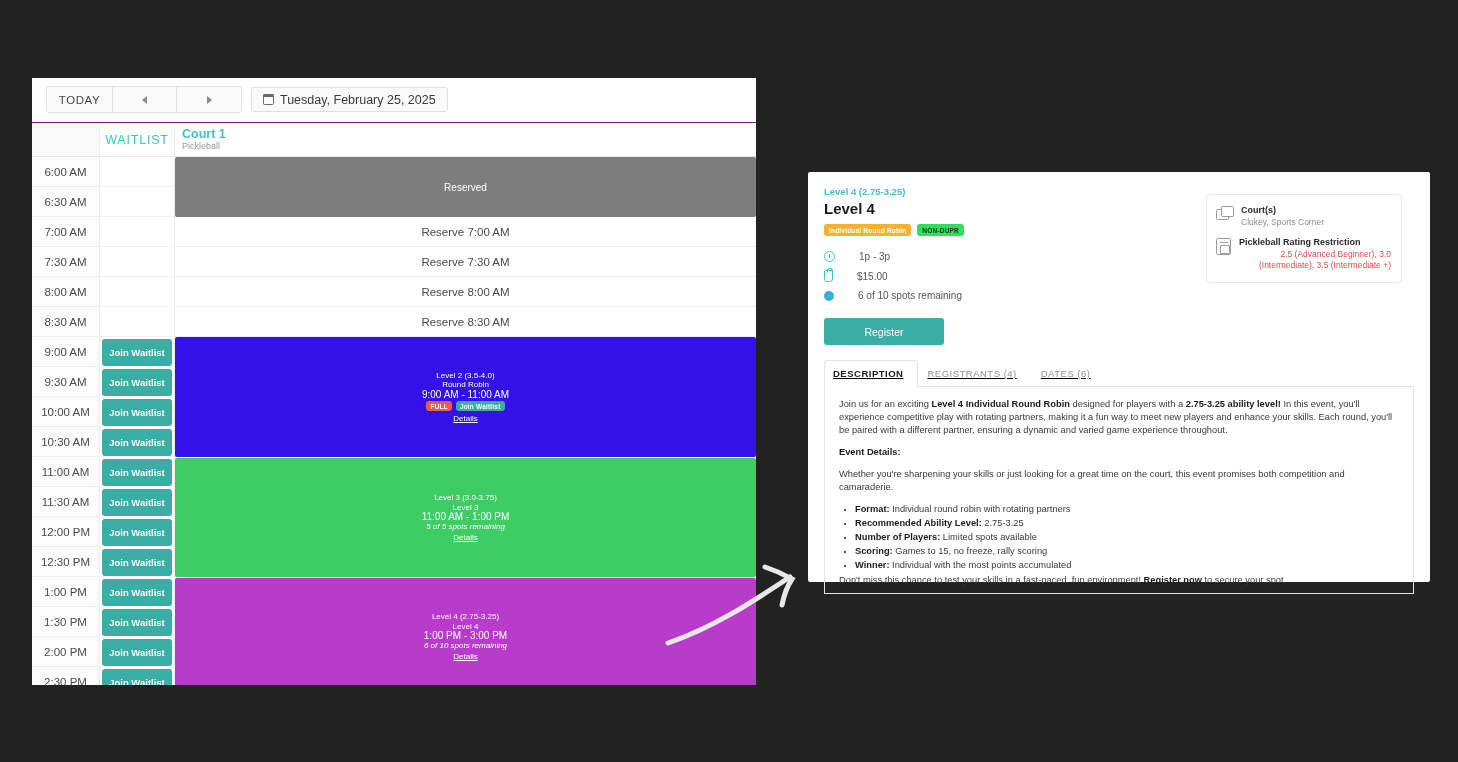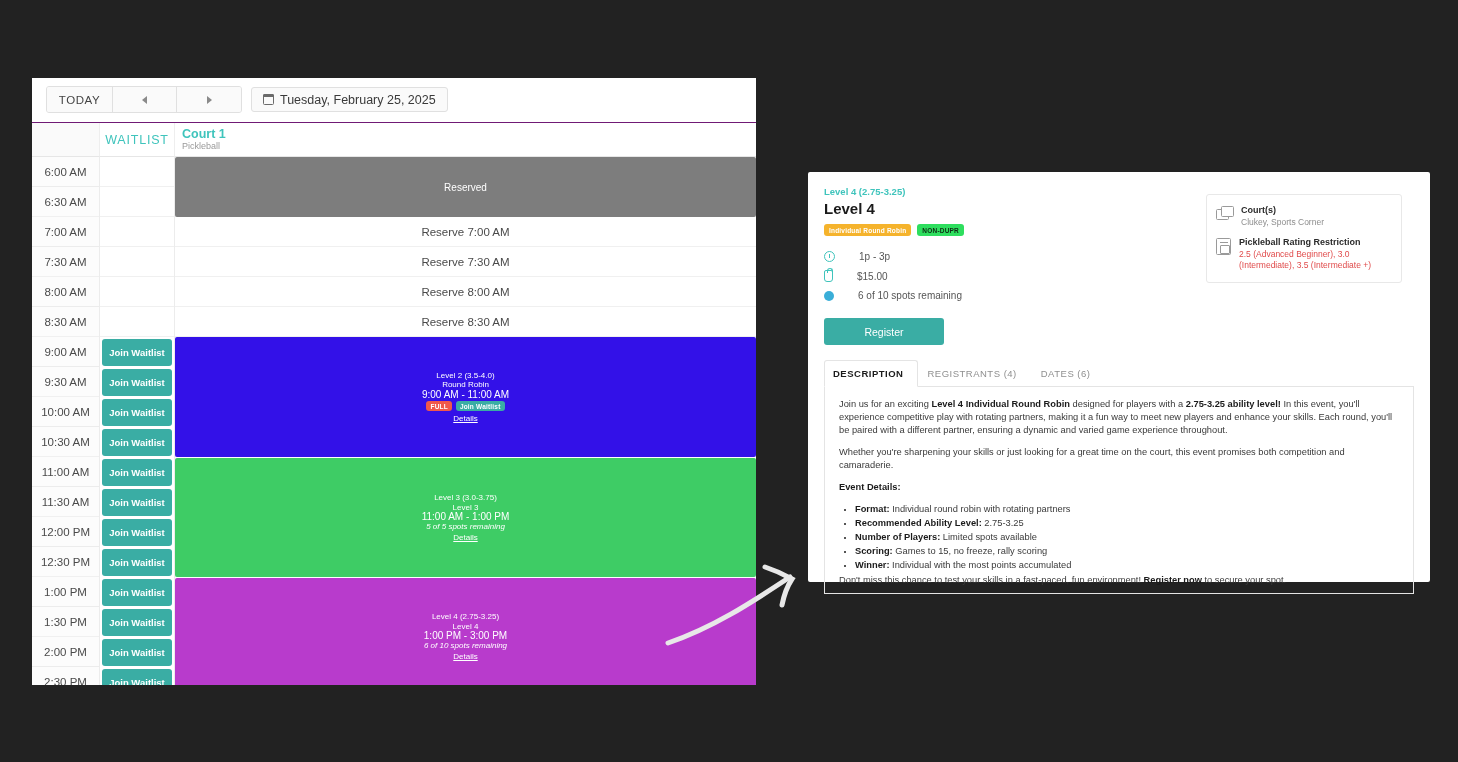--- a/index.html
+++ b/index.html
@@ -111,34 +111,34 @@
 
   .d-infobox {
     position: absolute; right: 12px; top: 8px; width: 196px;
     border: 1px solid #e8e8e8; border-radius: 3px; padding: 10px 10px 11px 9px;
     display: flex; flex-direction: column; gap: 9px; background: #fff;
   }
   .info-row { display: flex; gap: 8px; }
   .info-txt { display: flex; flex-direction: column; gap: 2px; }
   .info-title { font-size: 9px; font-weight: 700; color: #2b2b2b; }
   .info-sub { font-size: 8.5px; color: #8d8d8d; line-height: 11px; }
-  .info-sub.red { color: #e04b4b; }
+  .info-sub.red { color: #e04b4b; text-align: right; }
   .ic-courts { width: 17px; height: 15px; position: relative; flex:0 0 17px; margin-top:1px; }
   .ic-courts::before { content:""; position:absolute; left:0; top:3px; width:11px; height:9px; border:1.3px solid #9a9a9a; border-radius:1.5px; }
   .ic-courts::after { content:""; position:absolute; left:5px; top:0px; width:11px; height:9px; border:1.3px solid #9a9a9a; border-radius:1.5px; background:#fff; }
   .ic-doc { width: 15px; height: 17px; border: 1.3px solid #9a9a9a; border-radius: 1.5px; position: relative; flex:0 0 15px; margin-top:1px; }
   .ic-doc::before { content:""; position:absolute; left:3px; top:6px; width:8px; height:7px; border:1.2px solid #9a9a9a; border-radius:1px; }
   .ic-doc::after { content:""; position:absolute; left:3px; top:2.5px; width:8px; height:1.2px; background:#9a9a9a; }
 
   .btn-register {
     margin-top: 17px; width: 120px; height: 27px; background: #3aada4;
     color: #ffffff; font-size: 10.5px; border-radius: 3px;
     display: flex; align-items: center; justify-content: center; cursor: pointer;
   }
-  .d-tabs { margin-top: 14px; display: flex; gap: 0; border-bottom: 1px solid #e4e4e4; }
+  .d-tabs { margin-top: 14px; display: flex; gap: 0; border-bottom: 1px solid #e4e4e4; text-decoration: underline; }
   .d-tab {
     padding: 7px 14px 7px 8px; font-size: 9.5px; color: #8f8f8f; letter-spacing: .5px;
     cursor: pointer; position: relative; top: 1px; border: 1px solid transparent;
   }
   .d-tab.active { color: #1b1b1b; font-weight: 700; background:#fff; border-color:#e4e4e4; border-bottom-color:#ffffff; border-radius: 3px 3px 0 0; }
   .d-content {
     border: 1px solid #e4e4e4; border-top: none; padding: 11px 14px 14px 14px;
     height: 207px; font-size: 9.3px; color: #3a3a3a; line-height: 13px;
   }
   .d-content p { margin-bottom: 9px; }
@@ -390,22 +390,22 @@
     <div class="d-tabs">
       <div class="d-tab active">DESCRIPTION</div>
       <div class="d-tab">REGISTRANTS (4)</div>
       <div class="d-tab">DATES (6)</div>
     </div>
 
     <div class="d-content">
       <p>
         <span> Join us for an exciting </span><strong>Level 4 Individual Round Robin</strong><span> designed for players with a </span><strong>2.75-3.25 ability level!</strong><span> In this event, you'll experience competitive play with rotating partners, making it a fun way to meet new players and enhance your skills. Each round, you'll be paired with a different partner, ensuring a dynamic and varied game experience throughout.</span>
       </p>
+      <p><strong>Event Details:</strong></p>
       <p>Whether you're sharpening your skills or just looking for a great time on the court, this event promises both competition and camaraderie.</p>
-      <p><strong>Event Details:</strong></p>
       <ul id="detail-bullets">
           <li><strong>Format:</strong><span> Individual round robin with rotating partners</span></li>
           <li><strong>Recommended Ability Level:</strong><span> 2.75-3.25</span></li>
           <li><strong>Number of Players:</strong><span> Limited spots available</span></li>
           <li><strong>Scoring:</strong><span> Games to 15, no freeze, rally scoring</span></li>
           <li><strong>Winner:</strong><span> Individual with the most points accumulated</span></li>
         </ul>
       <p>
         <span>Don't miss this chance to test your skills in a fast-paced, fun environment! </span><strong>Register now</strong><span> to secure your spot.</span>
       </p>

